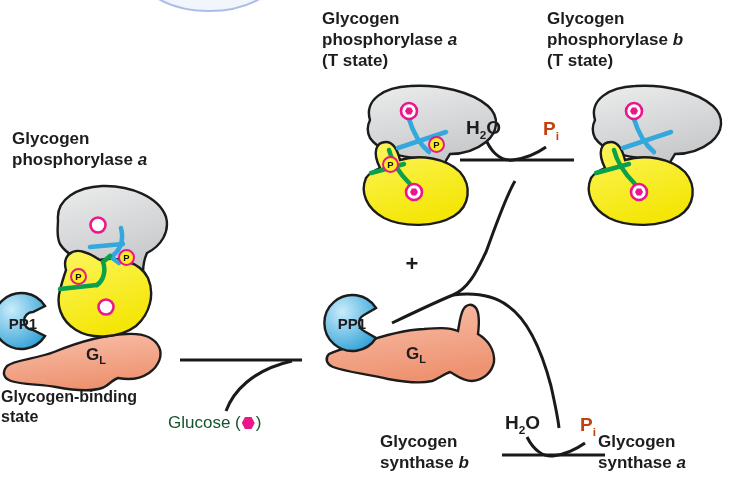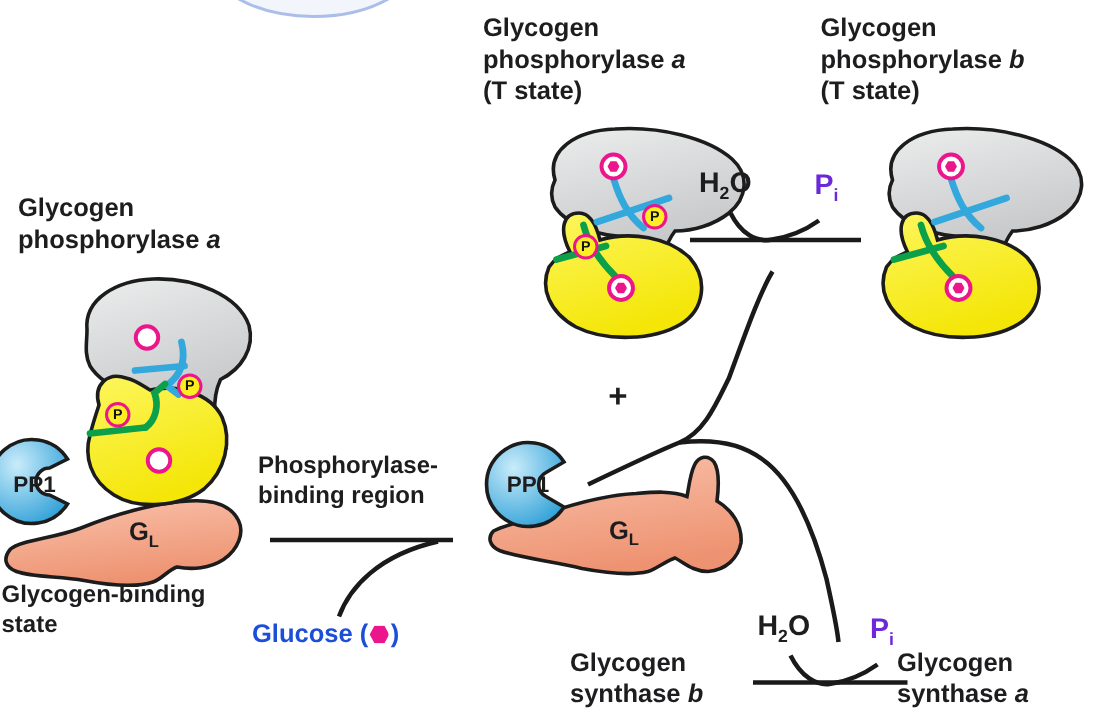--- a/index.html
+++ b/index.html
@@ -4,28 +4,28 @@
 <style>
   html,body{margin:0;padding:0;background:#fff;}
   .stage{
     position:relative;width:733px;height:483px;background:#ffffff;overflow:hidden;
     font-family:"Liberation Sans","DejaVu Sans",sans-serif;color:#1d1d1f;
   }
   .stage svg{position:absolute;left:0;top:0;}
   .lbl{position:absolute;font-weight:700;line-height:21px;font-size:17px;text-align:left;}
   .lbl.small{font-size:16px;line-height:20px;}
   .lbl.left-align{text-align:left;}
-  .chem{position:absolute;font-weight:700;font-size:19px;line-height:22px;}
+  .chem{position:absolute;font-weight:700;font-size:19px;line-height:32px;}
   .chem sub{font-size:0.62em;font-weight:700;}
-  .pi-col{color:#6d28d9;}
+  .pi-col{color:#c2410c;}
   .gl-lbl{position:absolute;font-weight:700;font-size:17px;line-height:20px;}
   .gl-lbl sub{font-size:0.65em;}
   .pp1-lbl{position:absolute;font-weight:700;font-size:15px;line-height:17px;width:40px;text-align:center;}
   .plus{position:absolute;font-weight:700;font-size:22px;line-height:22px;width:24px;text-align:center;}
-  .glucose{position:absolute;font-weight:700;font-size:17px;line-height:20px;color:#1d4ed8;}
+  .glucose{position:absolute;font-weight:400;font-size:17px;line-height:20px;color:#14532d;}
   .hex{display:inline-block;width:13px;height:12px;background:#ec168c;
        clip-path:polygon(25% 0,75% 0,100% 50%,75% 100%,25% 100%,0 50%);
        margin:0 1px;vertical-align:-1px;}
   .pcirc{position:absolute;width:17px;height:17px;box-sizing:border-box;border:2px solid #ec168c;
          border-radius:50%;background:#fcee21;display:flex;align-items:center;justify-content:center;
          font-size:9.5px;font-weight:700;color:#111;}
   i{font-style:italic;}
 </style>
 </head>
 <body>
@@ -181,24 +181,20 @@
   <div class="pp1-lbl" style="left:332px;top:315px"><span>PP1</span></div>
 
   <div class="gl-lbl" style="left:86px;top:345px"><span>G</span><sub>L</sub></div>
   <div class="gl-lbl" style="left:406px;top:344px"><span>G</span><sub>L</sub></div>
 
   <div class="lbl small" style="left:1px;top:387px;width:180px">
     <div><span>Glycogen-binding</span></div>
     <div><span>state</span></div>
   </div>
 
-  <div class="lbl small left-align" style="left:172px;top:301px;width:150px">
-    <div><span>Phosphorylase-</span></div>
-    <div><span>binding region</span></div>
-  </div>
 
   <div class="glucose" style="left:168px;top:413px">
     <span>Glucose (</span><span class="hex"></span><span>)</span>
   </div>
 
   <div class="plus" style="left:400px;top:253px"><span>+</span></div>
 
   <div class="chem" style="left:466px;top:112px">
     <span>H</span><sub>2</sub><span>O</span>
   </div>

